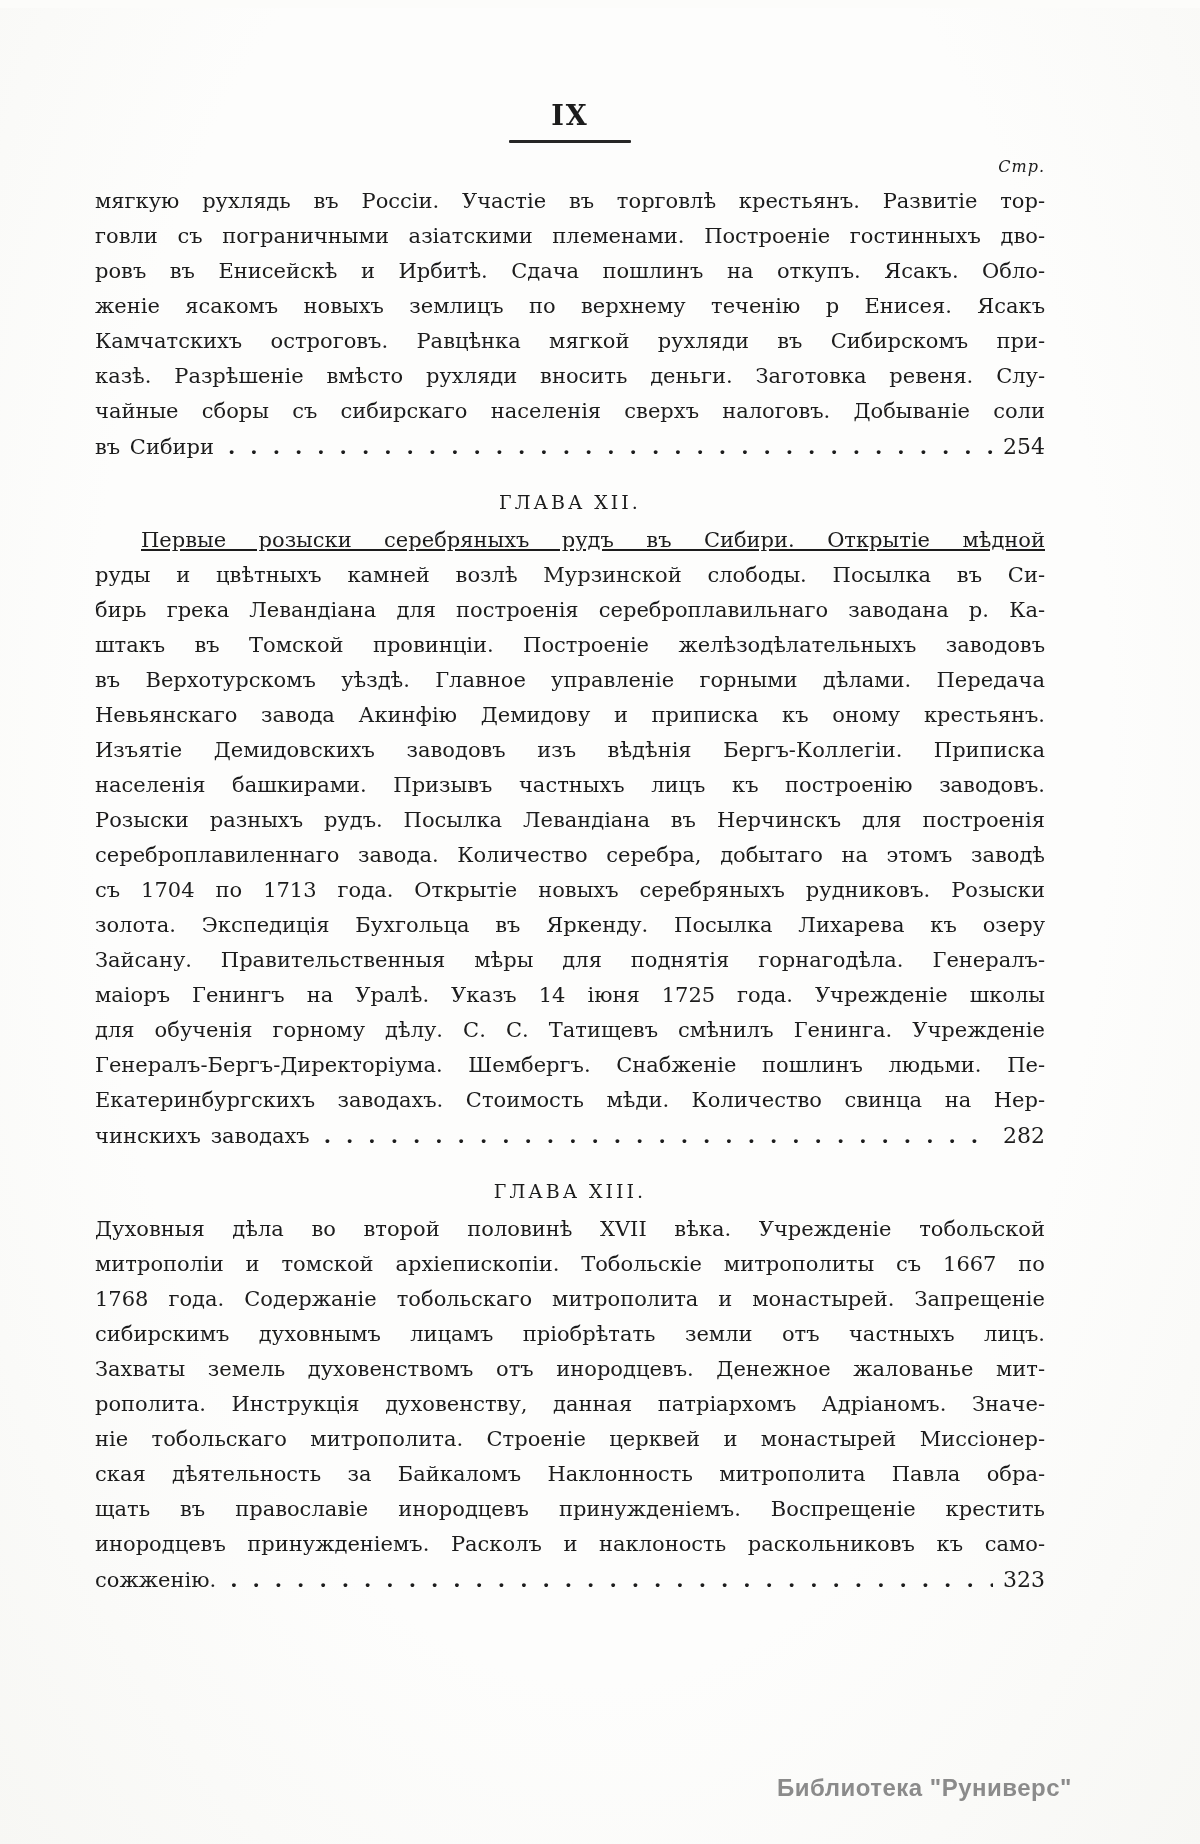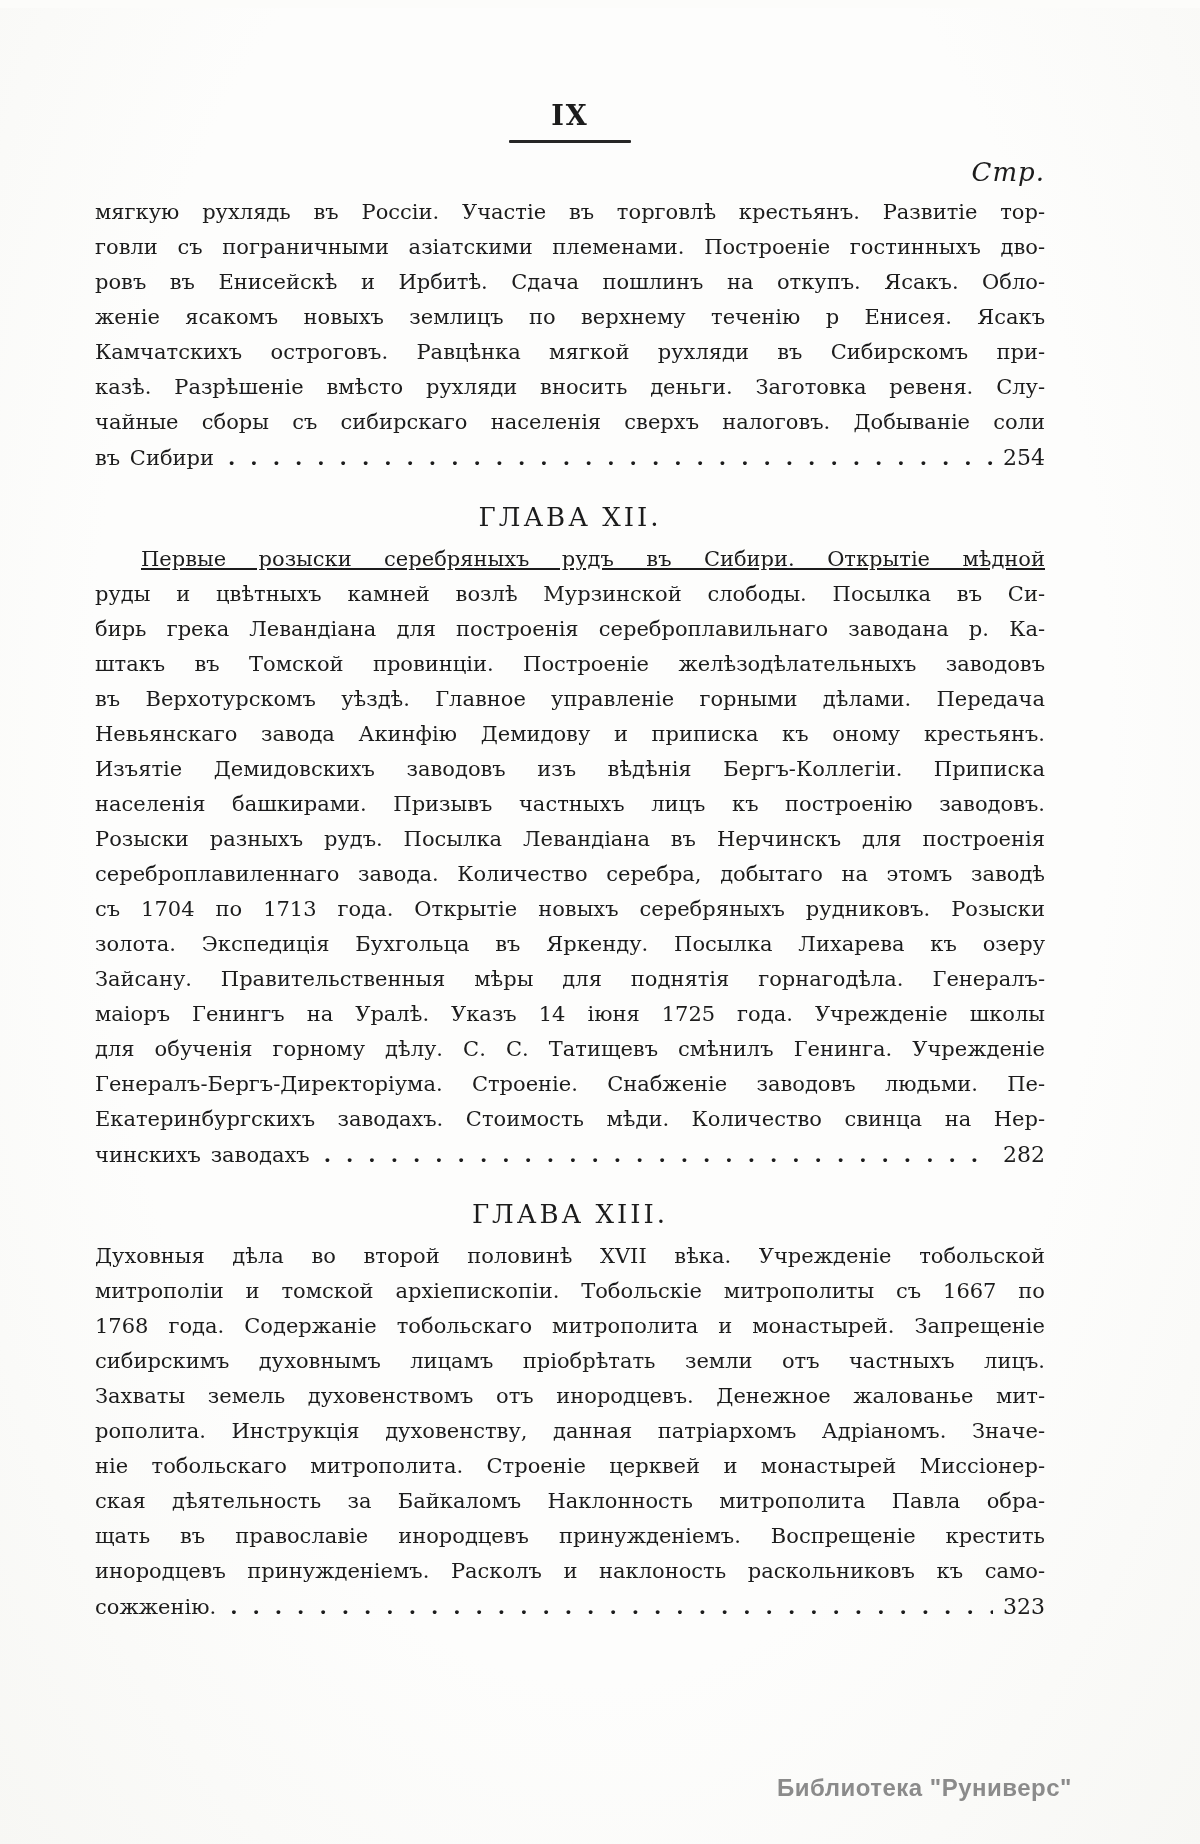--- a/index.html
+++ b/index.html
@@ -25,21 +25,21 @@
     letter-spacing:2px;
   }
   .folio-rule{
     width:122px;height:3px;background:#262626;
     margin:9px auto 0 auto;
     border-radius:1px;
   }
   .col-label{
     text-align:right;
     font-style:italic;
-    font-size:26px;
+    font-size:16px;
     margin-top:14px;
     letter-spacing:1px;
   }
   .toc-entry{
     margin-top:8px;
     font-size:21px;
     line-height:35px;
     word-spacing:3px;
   }
   .line{
@@ -60,21 +60,21 @@
     flex:1 1 auto;
     overflow:hidden;
     white-space:nowrap;
     letter-spacing:15px;
     margin:0 10px 0 14px;
     font-weight:bold;
   }
   .pageno{flex:0 0 auto;font-size:22px;}
   .chapter-heading{
     text-align:center;
-    font-size:26px;
+    font-size:19px;
     letter-spacing:3px;
     margin:26px 0 10px 0;
   }
   .watermark{
     position:absolute;
     right:128px;top:1766px;
     font-family:"Liberation Sans","DejaVu Sans",sans-serif;
     font-weight:600;
     font-size:24px;
     color:#8b8b8b;
@@ -114,21 +114,21 @@
           <div class="line">Невьянскаго завода Акинфію Демидову и приписка къ оному крестьянъ.</div>
           <div class="line">Изъятіе Демидовскихъ заводовъ изъ вѣдѣнія Бергъ-Коллегіи. Приписка</div>
           <div class="line">населенія башкирами. Призывъ частныхъ лицъ къ построенію заводовъ.</div>
           <div class="line">Розыски разныхъ рудъ. Посылка Левандіана въ Нерчинскъ для построенія</div>
           <div class="line">сереброплавиленнаго завода. Количество серебра, добытаго на этомъ заводѣ</div>
           <div class="line">съ 1704 по 1713 года. Открытіе новыхъ серебряныхъ рудниковъ. Розыски</div>
           <div class="line">золота. Экспедиція Бухгольца въ Яркенду. Посылка Лихарева къ озеру</div>
           <div class="line">Зайсану. Правительственныя мѣры для поднятія горнагодѣла. Генералъ-</div>
           <div class="line">маіоръ Генингъ на Уралѣ. Указъ 14 іюня 1725 года. Учрежденіе школы</div>
           <div class="line">для обученія горному дѣлу. С. С. Татищевъ смѣнилъ Генинга. Учрежденіе</div>
-          <div class="line">Генералъ-Бергъ-Директоріума. Строеніе. Снабженіе заводовъ людьми. Пе-</div>
+          <div class="line">Генералъ-Бергъ-Директоріума. Шембергъ. Снабженіе пошлинъ людьми. Пе-</div>
           <div class="line">Екатеринбургскихъ заводахъ. Стоимость мѣди. Количество свинца на Нер-</div>
           <div class="line leader">
             <span class="lt">чинскихъ заводахъ</span>
             <span class="dots">......................................................................</span>
             <span class="pageno">282</span>
           </div>
         </div>
         <div class="chapter-heading">ГЛАВА XIII.</div>
         <div class="toc-entry">
           <div class="line">Духовныя дѣла во второй половинѣ XVII вѣка. Учрежденіе тобольской</div>

